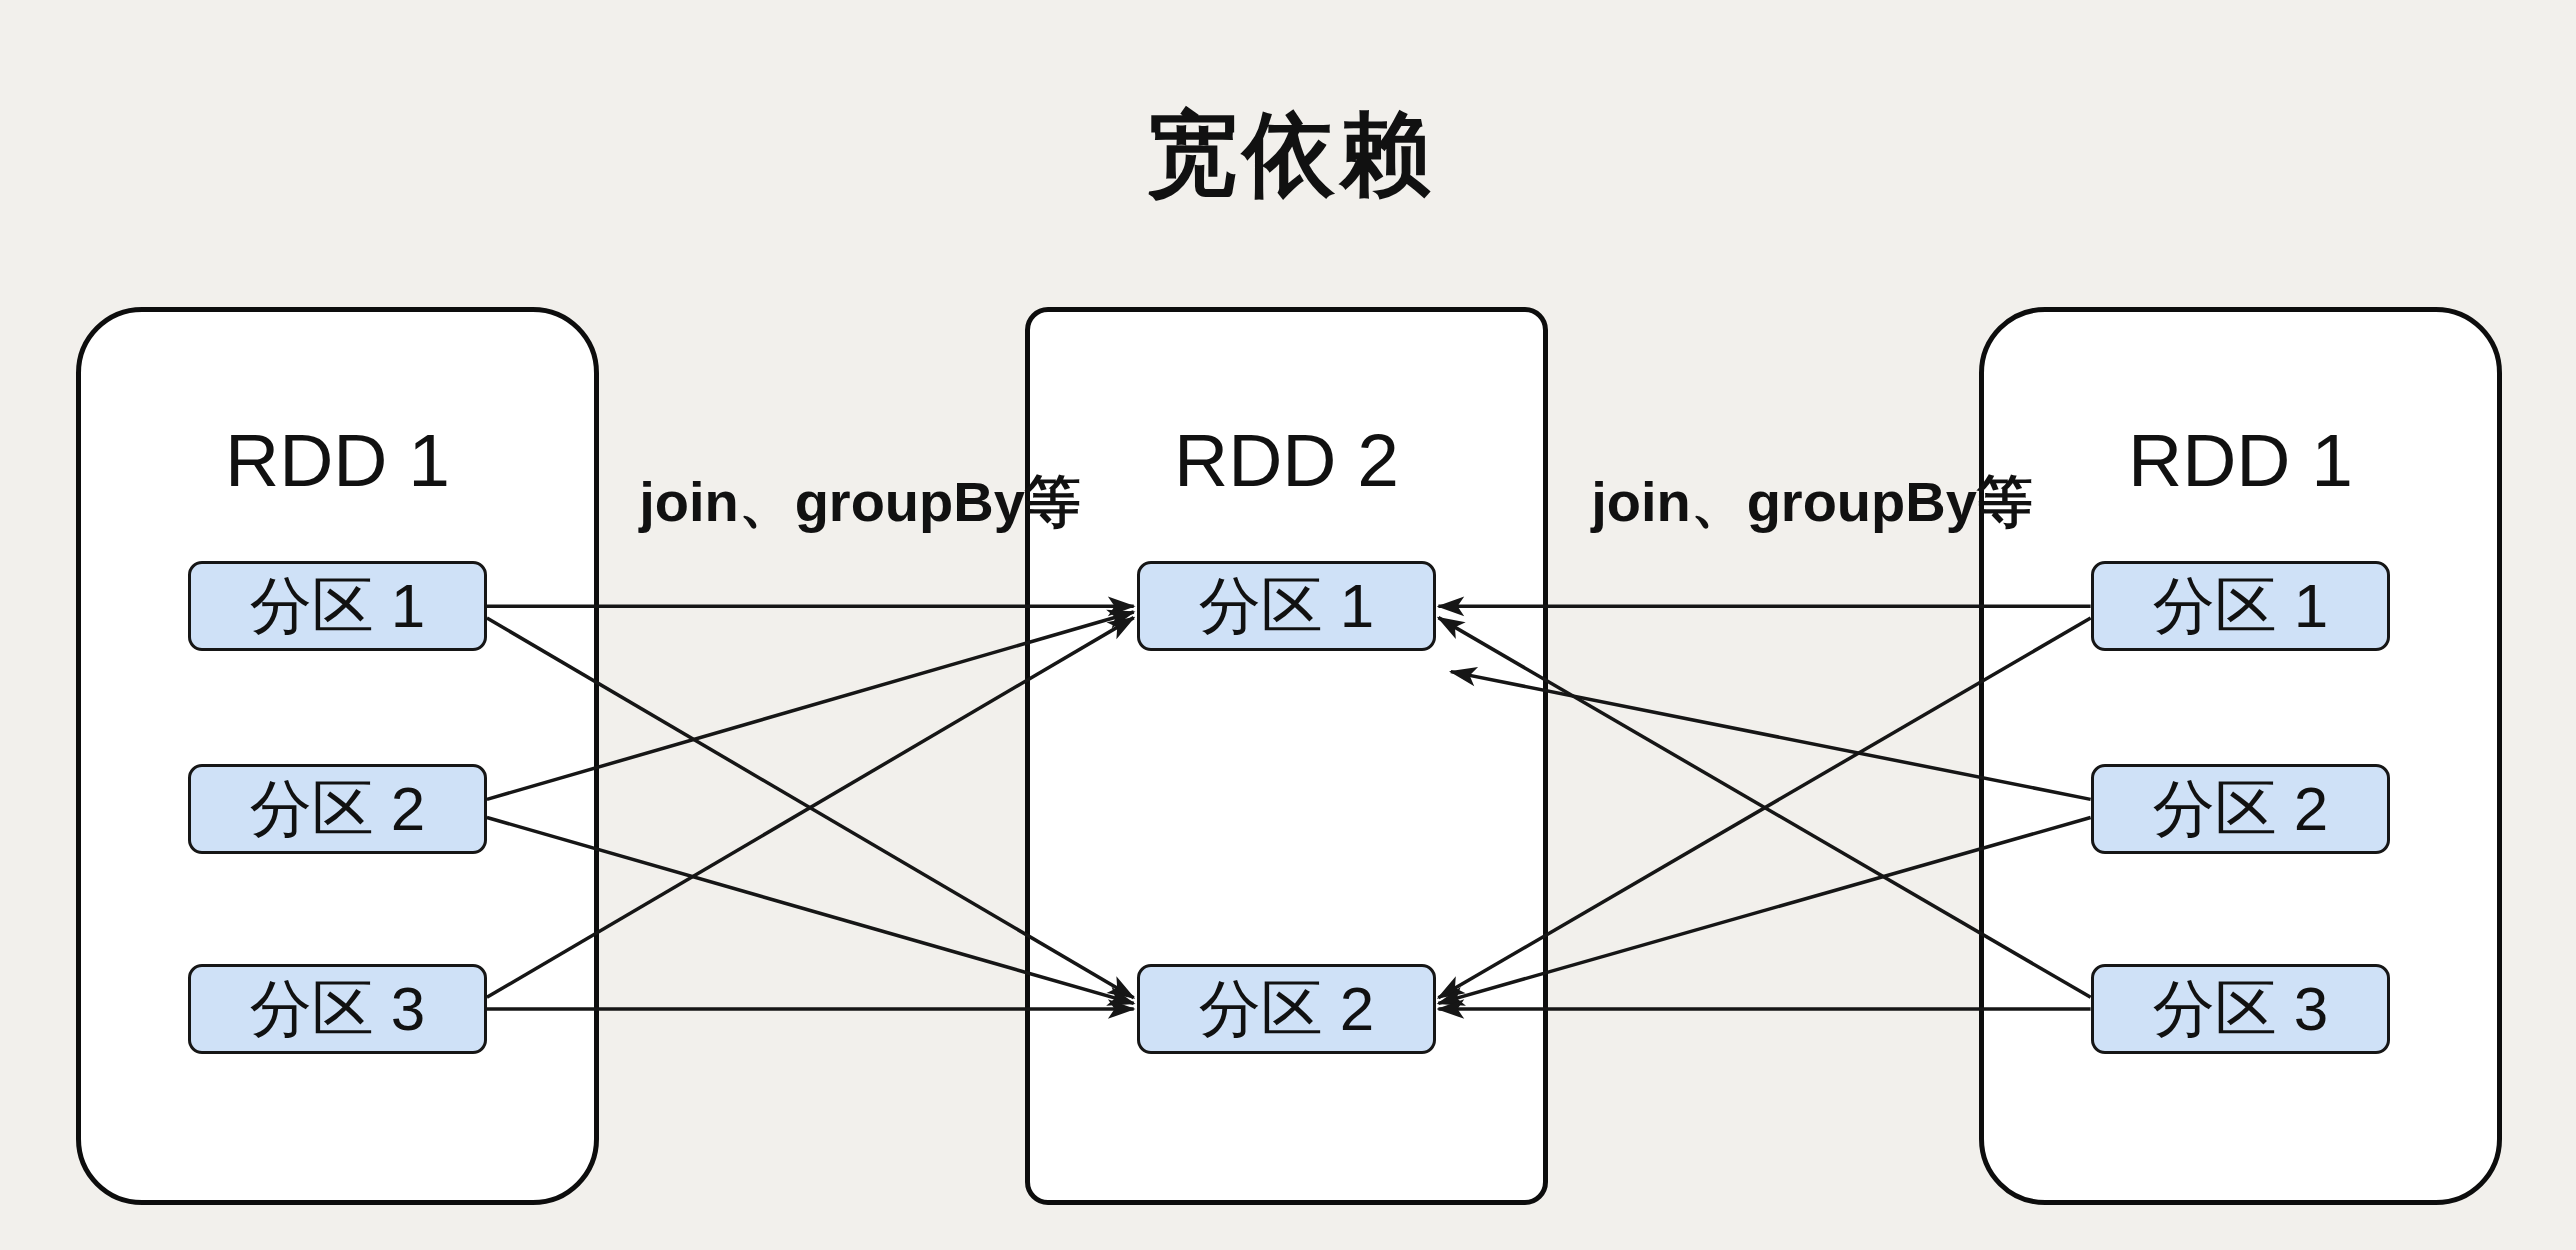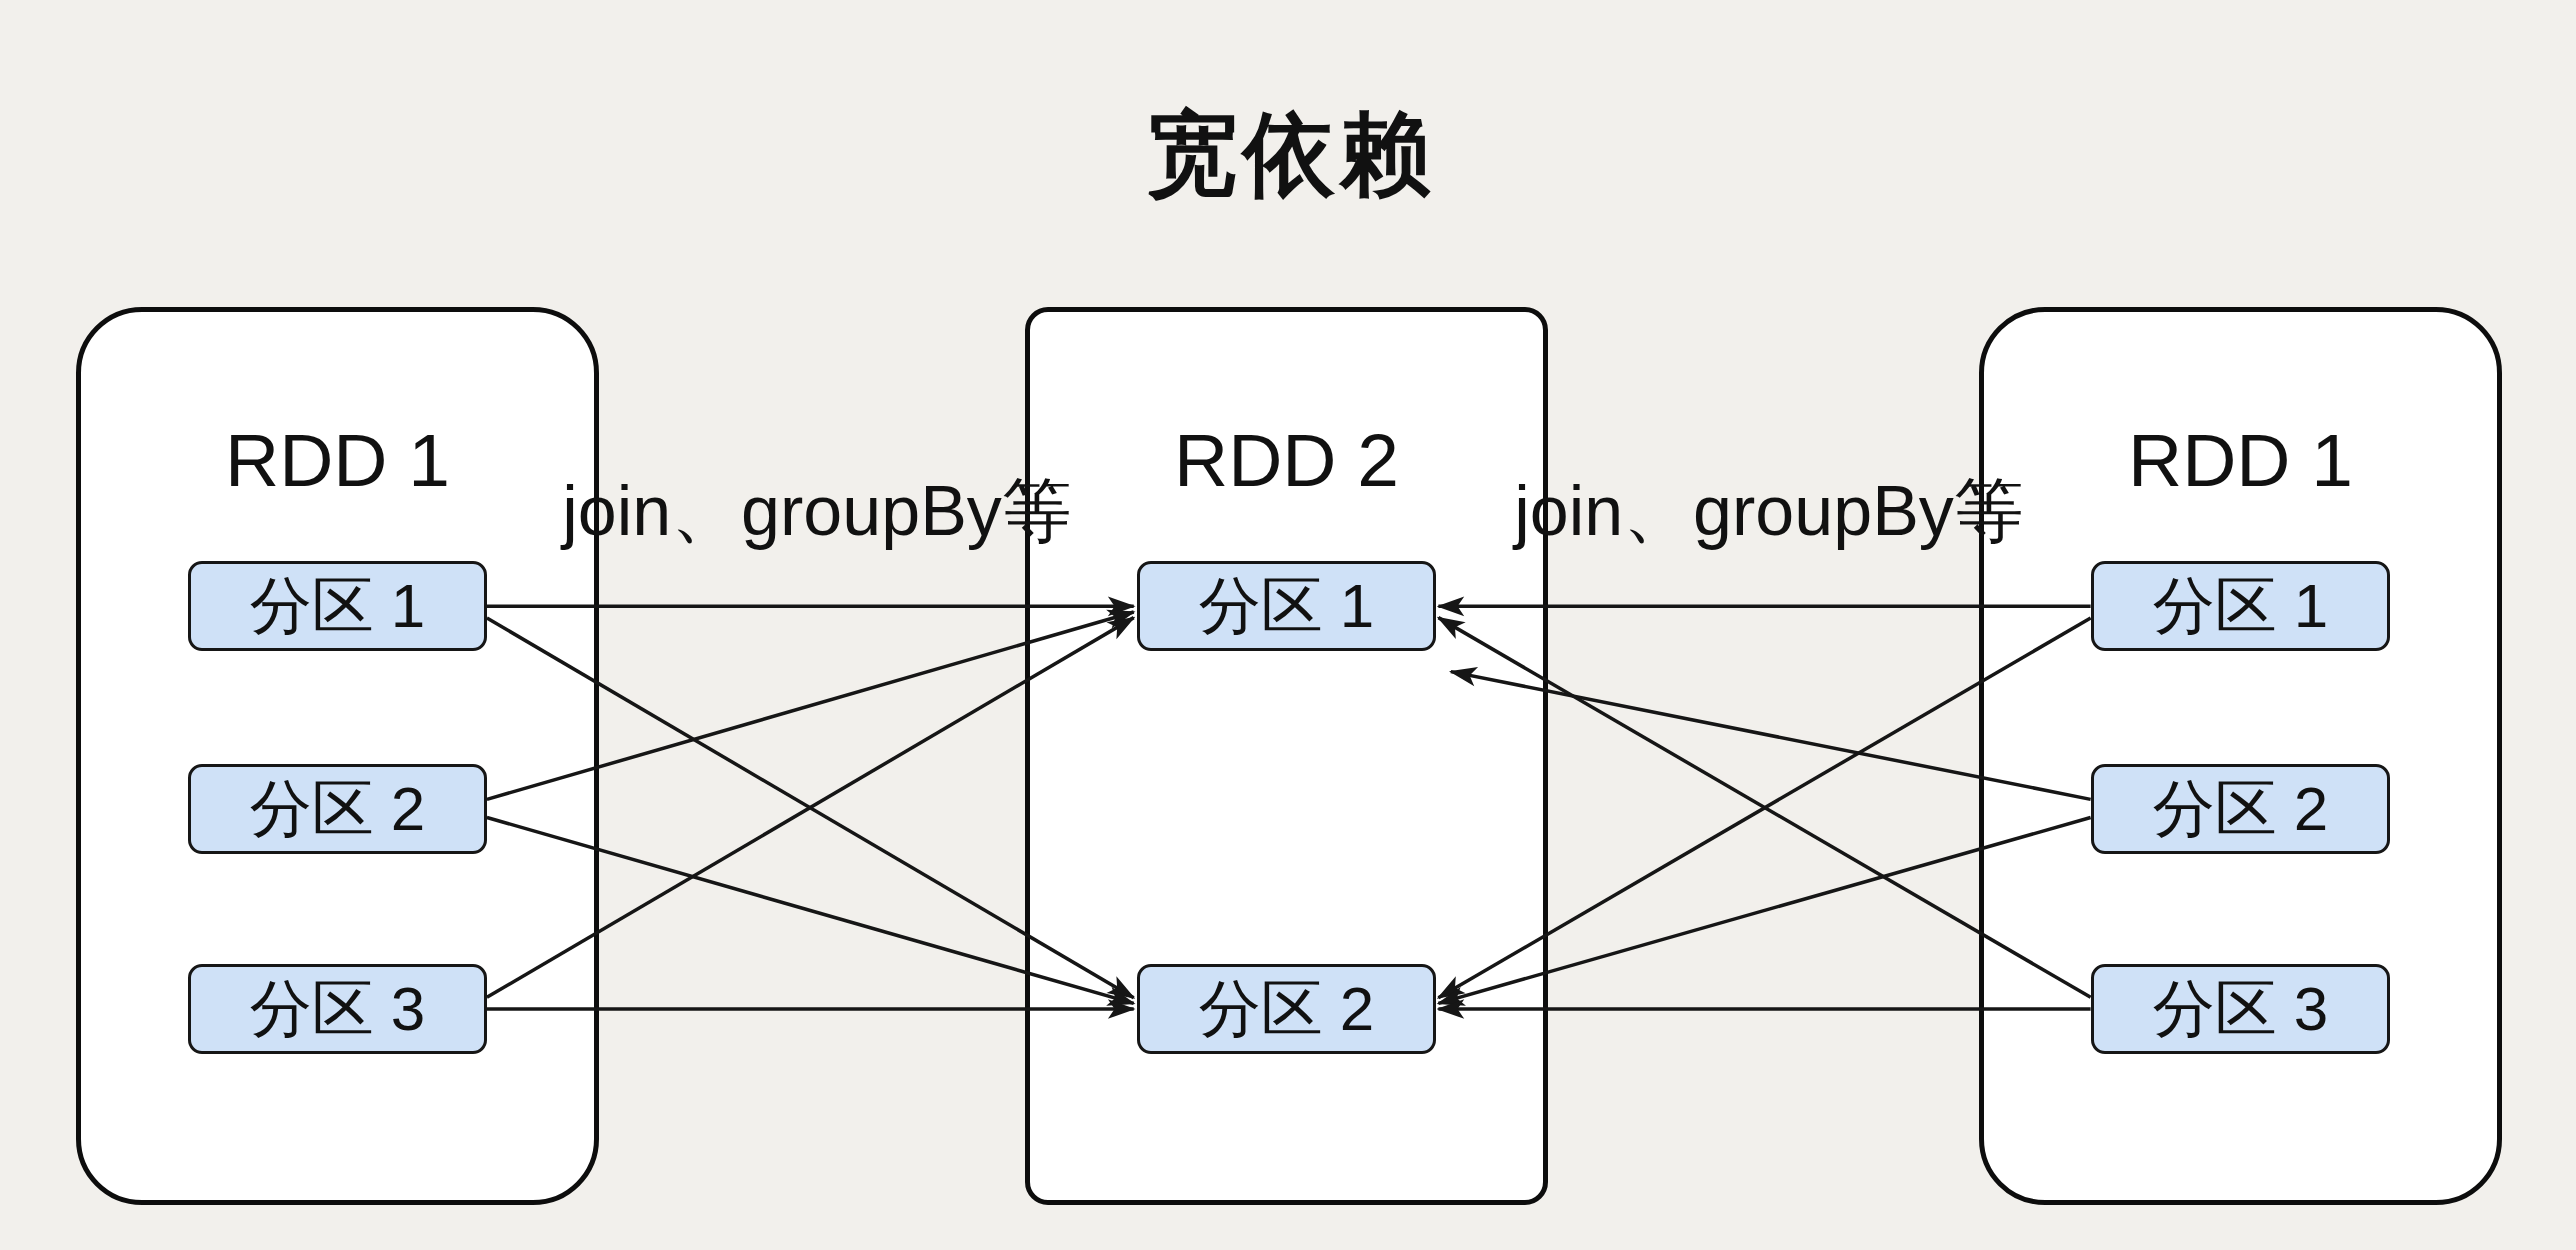--- a/index.html
+++ b/index.html
@@ -73,25 +73,26 @@
   .pbox.l{left:188px;}
   .pbox.m{left:1137px;}
   .pbox.r{left:2091px;}
   .pbox.row1{top:561px;text-align:right;}
   .pbox.row2{top:764px;}
   .pbox.row3{top:964px;}
   .oplabel{
     position:absolute;
     top:465px;
     transform:translateX(-50%);
-    font-size:70px;
-    font-weight:400;
+    font-size:56px;
+    font-weight:700;
     color:var(--text);
     white-space:nowrap;
     z-index:7;
+    margin-left:43px;
   }
   .oplabel.left{left:817px;}
   .oplabel.right{left:1769px;}
 </style>
 </head>
 <body>
 
 <div class="stage">
 
   <div class="title">宽依赖</div>

